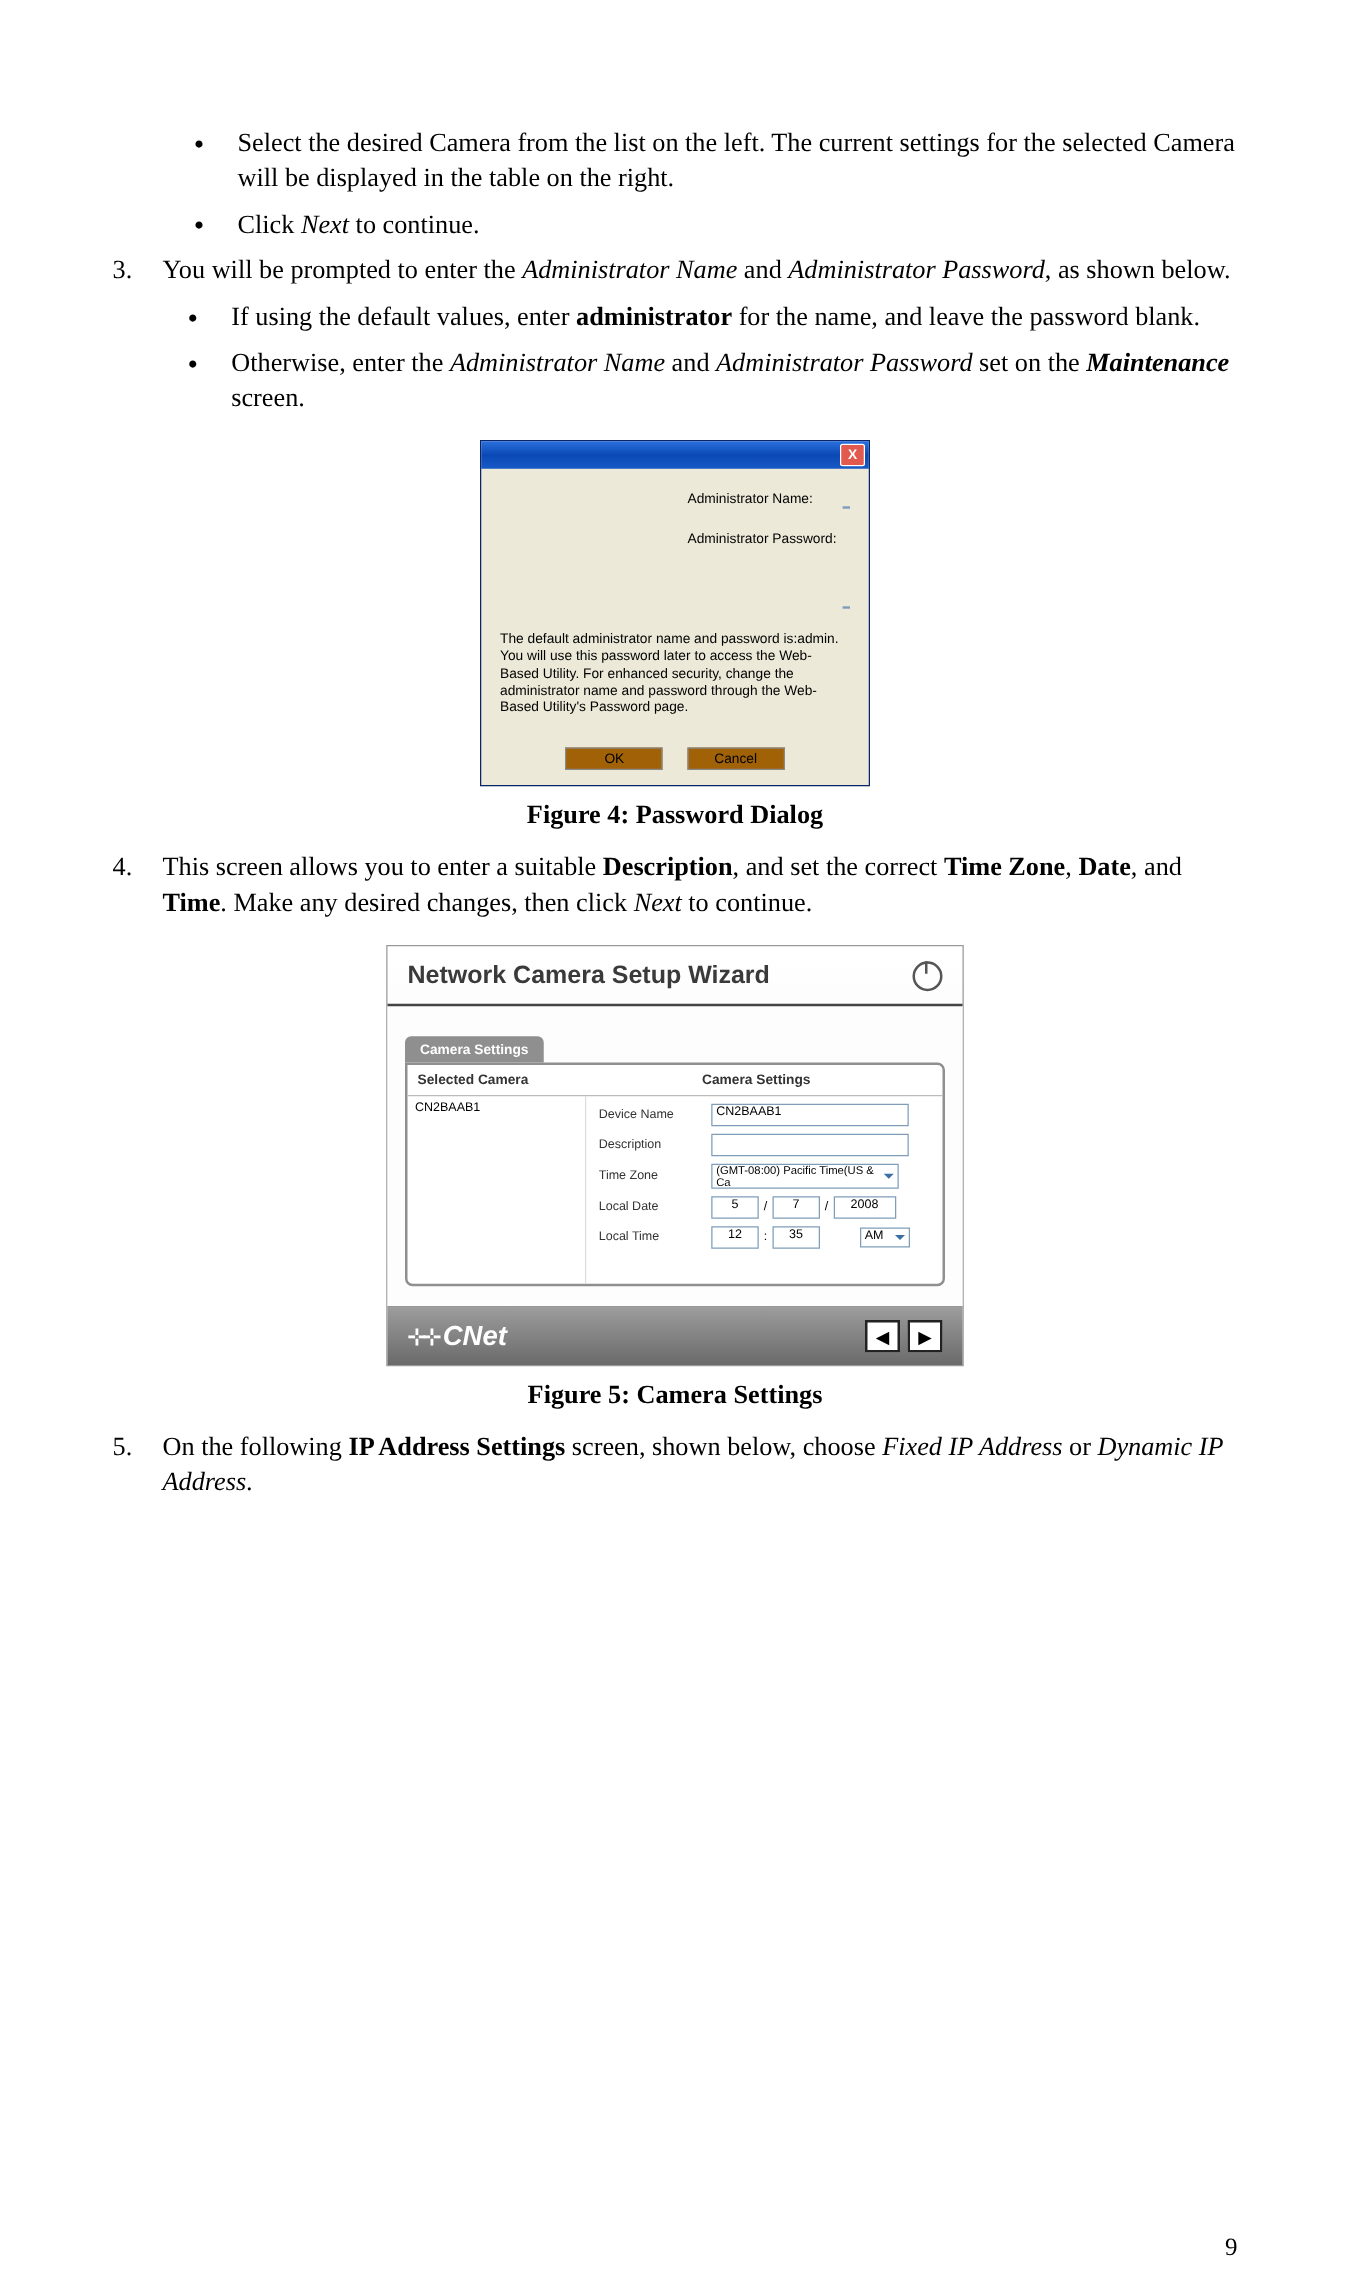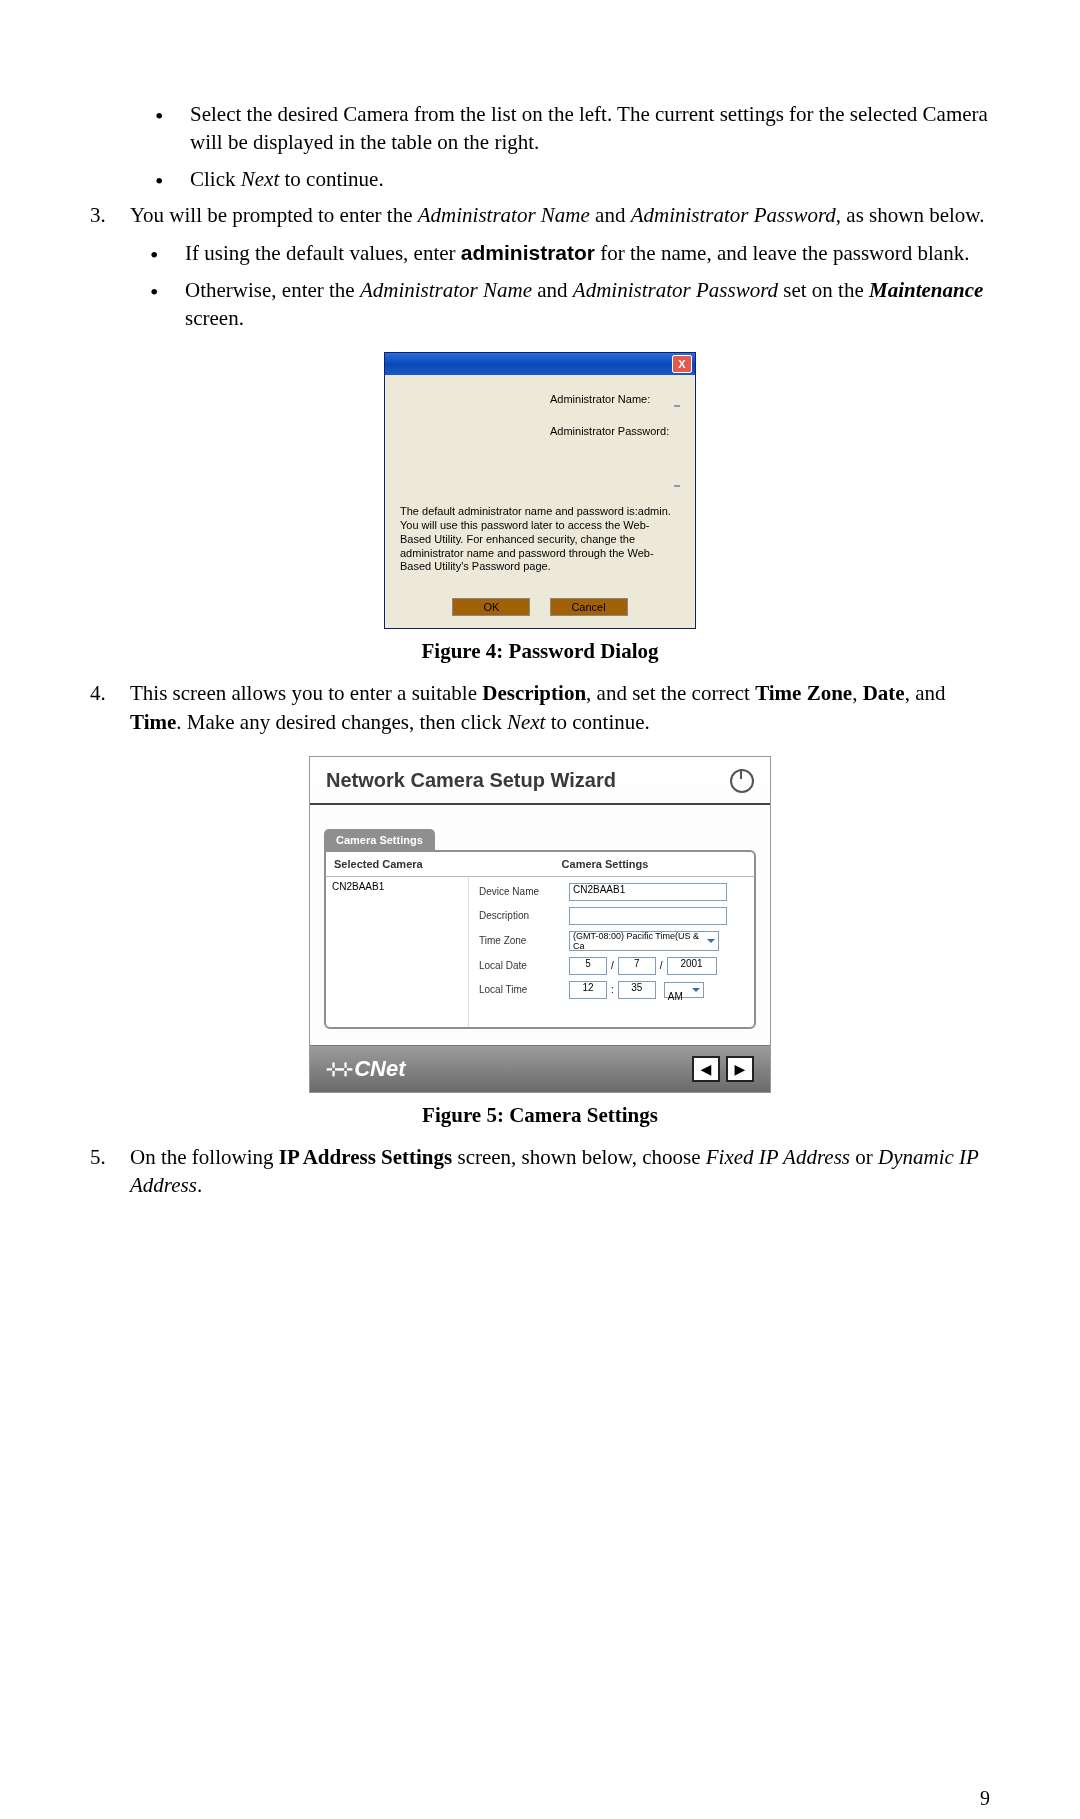--- a/index.html
+++ b/index.html
@@ -45,21 +45,21 @@
   margin-bottom: 10px;
   line-height: 1.35;
 }
 ol.numbered > li .num {
   position: absolute;
   left: 0;
   top: 0;
 }
 .italic { font-style: italic; font-family: Liberation Serif, serif; }
 .bold { font-weight: bold; text-align: center; }
-.mono { font-family: Liberation Sans, sans-serif; font-weight: bold; }
+.mono { font-family: Liberation Serif, serif; font-weight: bold; }
 .figure-caption {
   text-align: center;
   font-weight: bold;
   margin: 10px 0 15px 0;
 }
 .page-number {
   position: absolute;
   bottom: 50px;
   right: 90px;
   font-size: 20px;
@@ -265,26 +265,27 @@
   margin-top: -2px;
   border-left: 4px solid transparent;
   border-right: 4px solid transparent;
   border-top: 4px solid #3a6ea5;
 }
 .wsel-sm {
   border: 1px solid #7f9db9;
   background: #fff;
   height: 16px;
   font-size: 10px;
-  padding: 13px 14px 0 3px;
+  padding: 0 14px 0 3px;
   position: relative;
   display: inline-flex;
-  align-items: center;
+  align-items: flex-start;
   width: 40px;
   box-sizing: border-box;
+  margin-left: 24px;
 }
 .wizard-footer {
   background: linear-gradient(to bottom, #9c9c9c 0%, #6a6a6a 100%);
   height: 46px;
   display: flex;
   justify-content: space-between;
   align-items: center;
   padding: 0 16px;
   border-top: 1px solid #777;
 }
@@ -407,21 +408,21 @@
                   <div class="wsel">
                       <span>(GMT-08:00) Pacific Time(US &amp; Ca</span>
                     </div>
                 </div>
                 <div class="wrow">
                   <div class="lbl">Local Date</div>
                   <div class="winp narrow">5</div>
                   <span class="sep">/</span>
                   <div class="winp narrow">7</div>
                   <span class="sep">/</span>
-                  <div class="winp mid">2001</div>
+                  <div class="winp mid">2008</div>
                 </div>
                 <div class="wrow">
                   <div class="lbl">Local Time</div>
                   <div class="winp narrow">12</div>
                   <span class="sep">:</span>
                   <div class="winp narrow">35</div>
                   <span class="sep"></span>
                   <div class="wsel-sm">
                       <span>AM</span>
                     </div>

